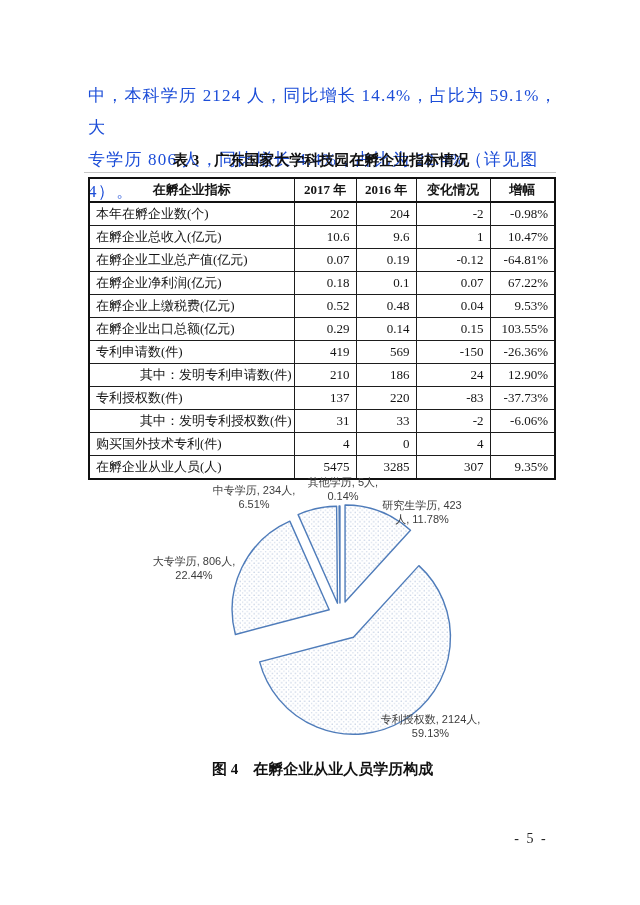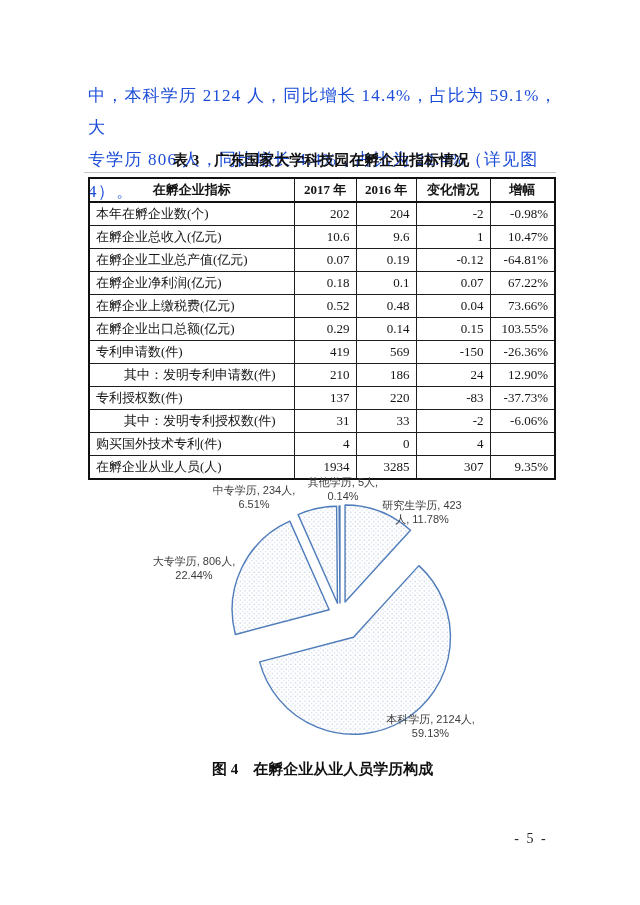--- a/index.html
+++ b/index.html
@@ -16,21 +16,21 @@
   .pre-rule{position:absolute;left:84px;top:172px;width:472px;height:1px;background:#c6c6c6;}
   
   table.indicator{position:absolute;left:88px;top:177px;width:466px;
     border-collapse:collapse;table-layout:fixed;
     font-size:13px;color:#141414;}
   table.indicator th, table.indicator td{
     border:1px solid #1d1d1d;height:20px;padding:1px 6px;overflow:hidden;white-space:nowrap;}
   table.indicator{border:2px solid #111;}
   table.indicator th{font-weight:bold;text-align:center;border-bottom:2px solid #111;margin-left:14px;}
   td.c-label{text-align:left;padding-left:8px;}
-  td.c-label.indent{padding-left:34px;}
+  td.c-label.indent{padding-left:50px;}
   td.c-num{text-align:right;padding-right:10px;}
   
   .figure{position:absolute;left:0;top:470px;width:640px;height:290px;}
   .pie-svg{position:absolute;left:0;top:0;width:640px;height:290px;}
   .slice{fill:url(#dotfill);stroke:#4f7cba;stroke-width:1.4;stroke-linejoin:round;}
   .pie-label{position:absolute;text-align:center;
     font-family:"Liberation Sans","DejaVu Sans",sans-serif;
     font-size:11px;line-height:13.5px;color:#3d3d3d;}
   .pl-0{left:352px;top:29px;width:140px;}
   .pl-1{left:358px;top:243px;width:145px;}
@@ -100,21 +100,21 @@
           <td class="c-num">0.18</td>
           <td class="c-num">0.1</td>
           <td class="c-num">0.07</td>
           <td class="c-num">67.22%</td>
         </tr>
         <tr>
           <td class="c-label">在孵企业上缴税费(亿元)</td>
           <td class="c-num">0.52</td>
           <td class="c-num">0.48</td>
           <td class="c-num">0.04</td>
-          <td class="c-num">73.66%</td>
+          <td class="c-num">9.53%</td>
         </tr>
         <tr>
           <td class="c-label">在孵企业出口总额(亿元)</td>
           <td class="c-num">0.29</td>
           <td class="c-num">0.14</td>
           <td class="c-num">0.15</td>
           <td class="c-num">103.55%</td>
         </tr>
         <tr>
           <td class="c-label">专利申请数(件)</td>
@@ -146,21 +146,21 @@
         </tr>
         <tr>
           <td class="c-label">购买国外技术专利(件)</td>
           <td class="c-num">4</td>
           <td class="c-num">0</td>
           <td class="c-num">4</td>
           <td class="c-num"></td>
         </tr>
         <tr>
           <td class="c-label">在孵企业从业人员(人)</td>
-          <td class="c-num">1934</td>
+          <td class="c-num">5475</td>
           <td class="c-num">3285</td>
           <td class="c-num">307</td>
           <td class="c-num">9.35%</td>
         </tr>
       </tbody>
   </table>
 
   <div class="figure">
     <svg class="pie-svg" viewBox="0 0 640 290">
       <defs>
@@ -176,21 +176,21 @@
           <path d="M 329.18 139.80 L 235.37 164.46 A 97 97 0 0 1 289.82 51.15 Z" class="slice"></path>
           <path d="M 337.46 133.27 L 298.10 44.62 A 97 97 0 0 1 336.61 36.28 Z" class="slice"></path>
           <path d="M 339.95 133.00 L 339.09 36.00 A 97 97 0 0 1 339.95 36.00 Z" class="slice"></path>
         </g>
     </svg>
     <div class="pie-label pl-0">
       <div>研究生学历, 423</div>
       <div>人, 11.78%</div>
     </div>
     <div class="pie-label pl-1">
-      <div>本科学历, 2124人,</div>
+      <div>专利授权数, 2124人,</div>
       <div>59.13%</div>
     </div>
     <div class="pie-label pl-2">
       <div>大专学历, 806人,</div>
       <div>22.44%</div>
     </div>
     <div class="pie-label pl-3">
       <div>中专学历, 234人,</div>
       <div>6.51%</div>
     </div>

